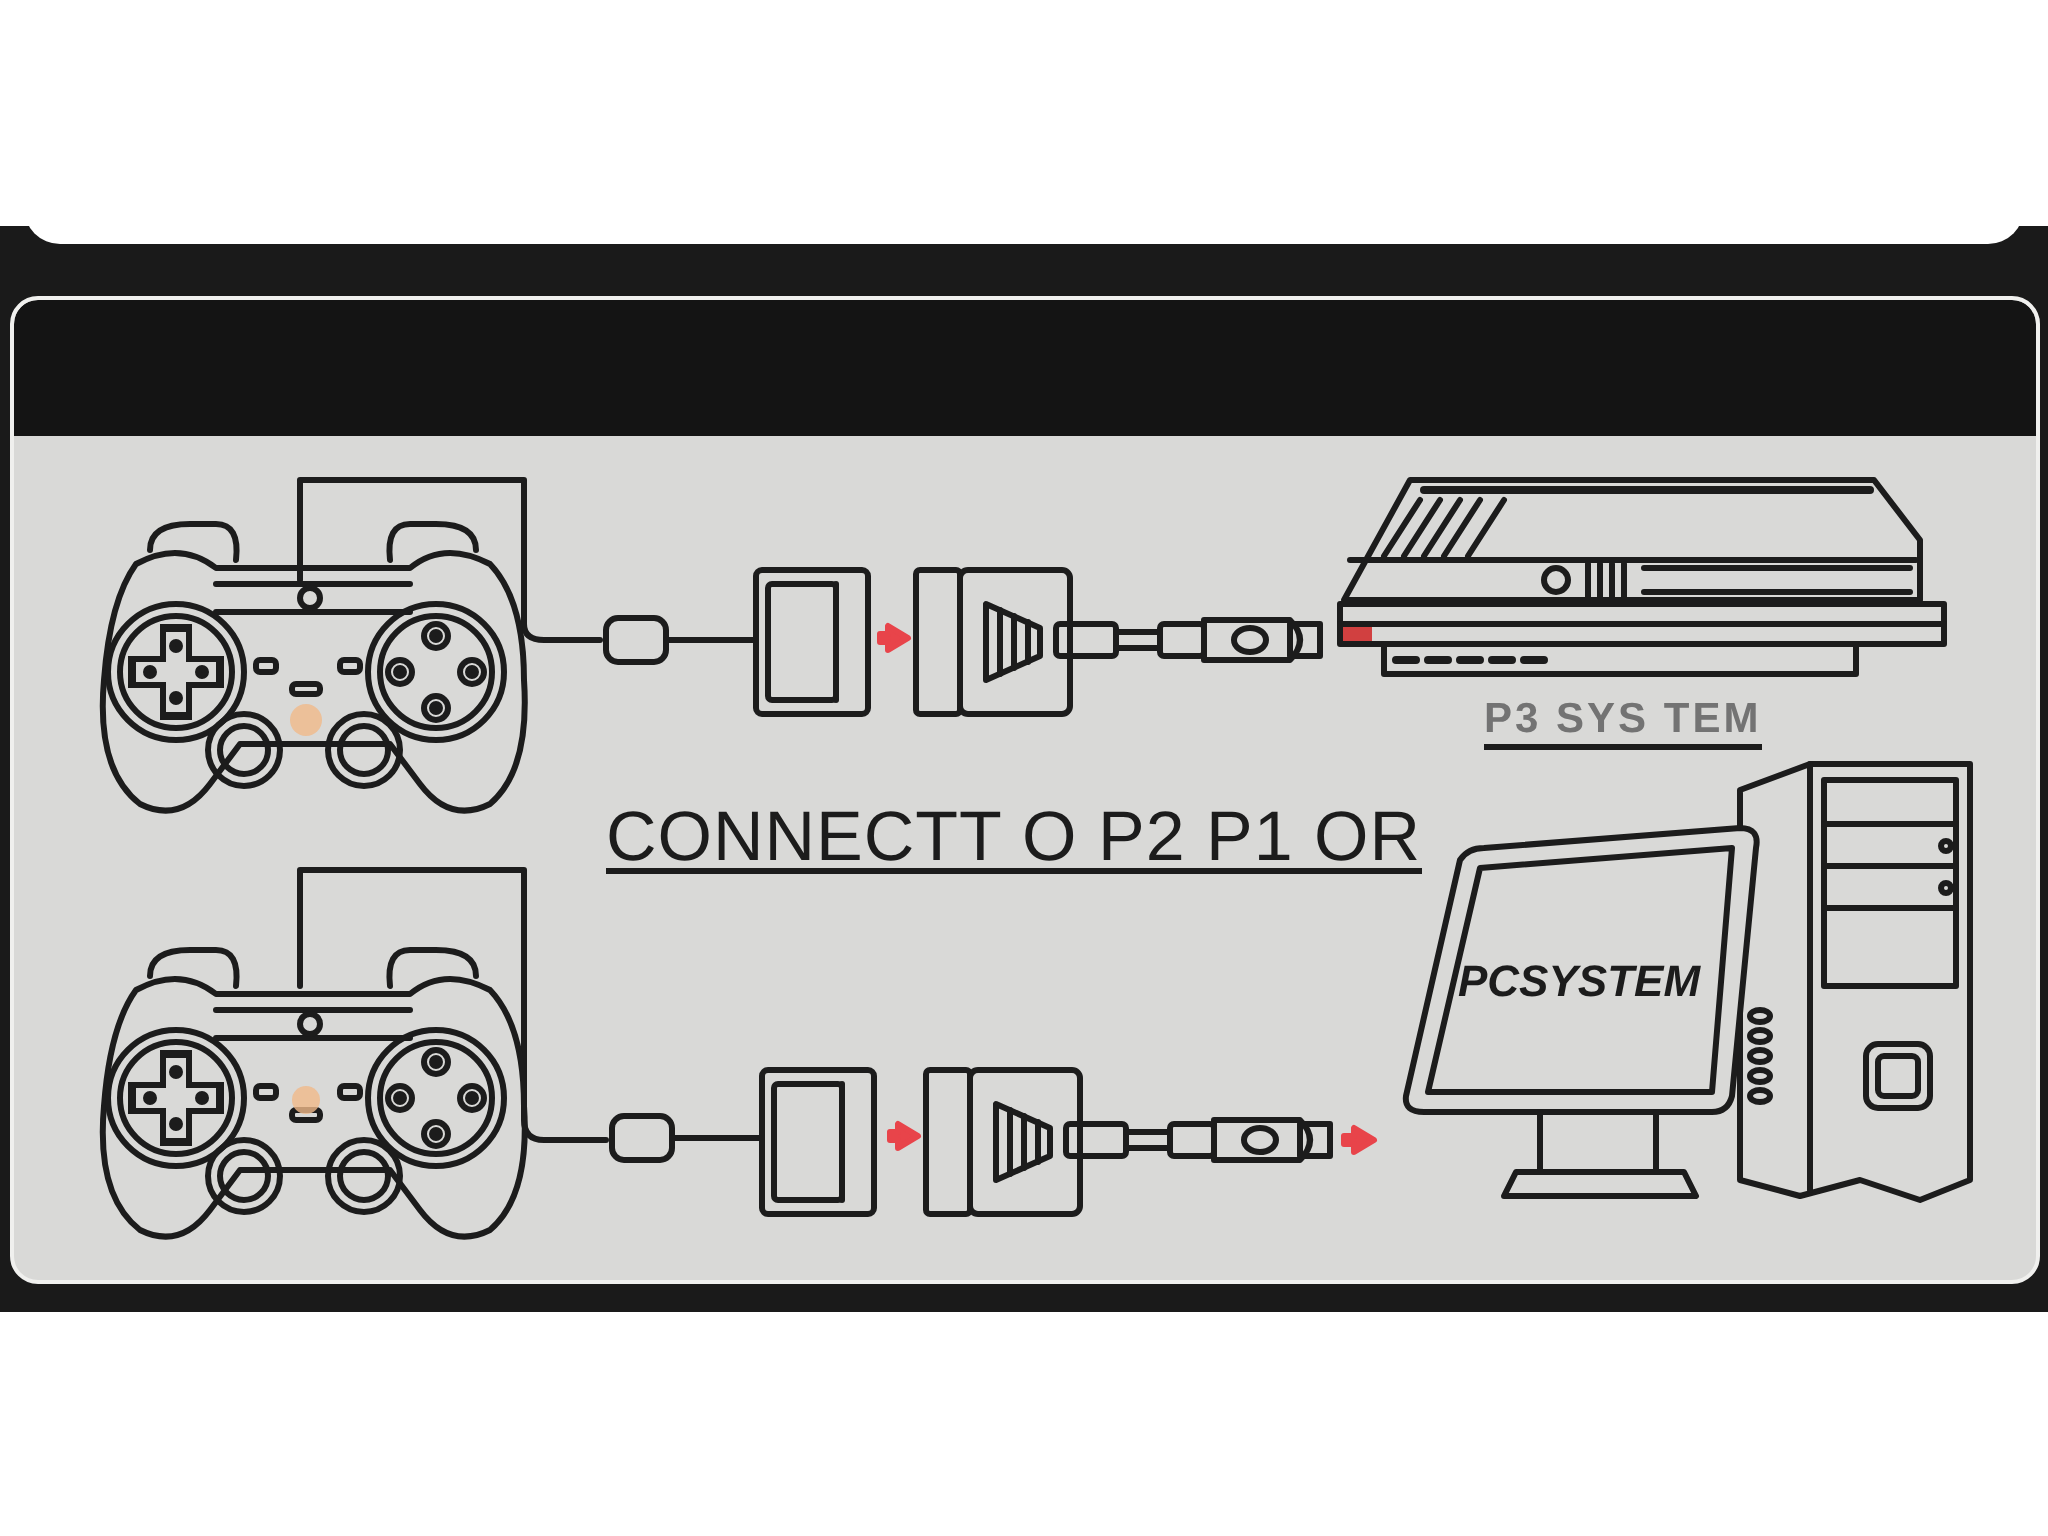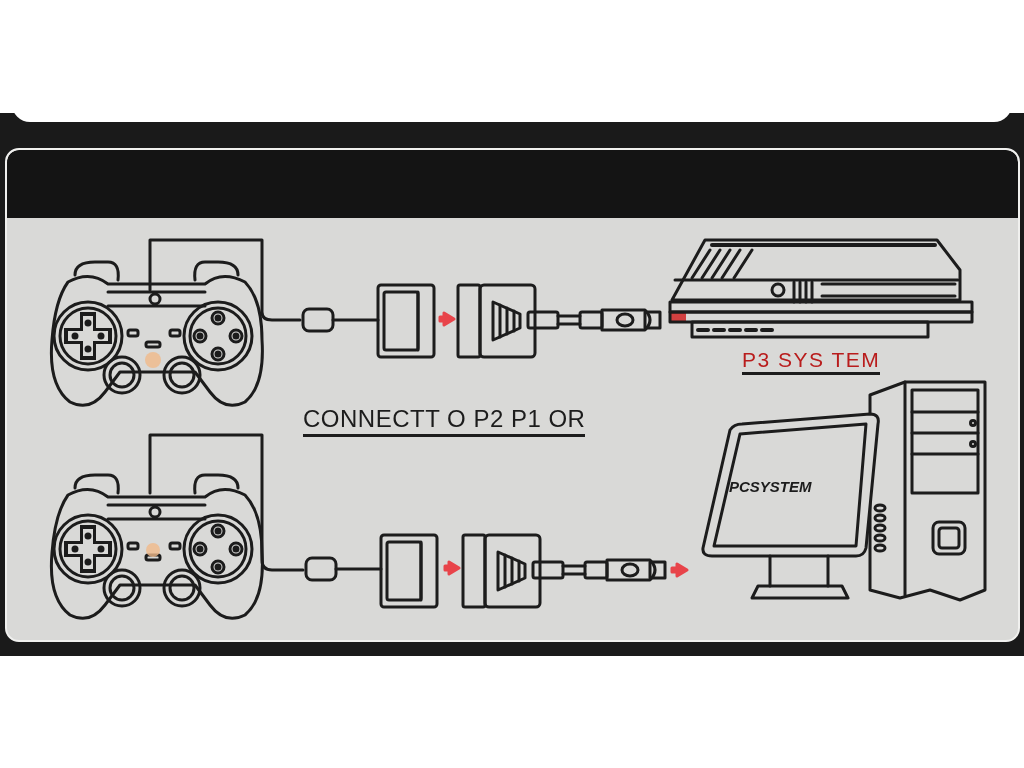--- a/index.html
+++ b/index.html
@@ -2,24 +2,24 @@
 <html><head>
 <meta charset="utf-8">
 <style>
   html, body { margin: 0; padding: 0; }
   body { width: 1024px; height: 768px; background: #ffffff; position: relative; overflow: hidden; font-family: "Liberation Sans", sans-serif; }
   .band { position: absolute; left: 0; top: 113px; width: 1024px; height: 543px; background: #1a1a1a; }
   .top-lip { position: absolute; left: 12px; top: 100px; width: 1000px; height: 22px; background: #ffffff; border-radius: 0 0 18px 18px; }
   .panel { position: absolute; left: 5px; top: 148px; width: 1015px; height: 494px; background: #d9d9d7; border-radius: 14px; overflow: hidden; border: 2px solid #f0f0ee; box-sizing: border-box; }
   .panel-header { position: absolute; left: 0; top: 0; width: 100%; height: 68px; background: #141414; border-radius: 12px 12px 0 0; }
   svg.diagram { position: absolute; left: 0; top: 0; }
-  .caption { position: absolute; left: 303px; top: 400px; color: #1c1c1c; font-size: 24px; line-height: 37px; letter-spacing: 0.5px; }
+  .caption { position: absolute; left: 303px; top: 400px; color: #1c1c1c; font-size: 35px; line-height: 37px; letter-spacing: 0.5px; }
   .caption div { border-bottom: 3px solid #1c1c1c; display: inline-block; line-height: 30px; margin-bottom: 3px; }
-  .label-ps3 { position: absolute; left: 742px; top: 348px; font-size: 21px; font-weight: normal; color: #b91c1c; letter-spacing: 1.5px; border-bottom: 3px solid #1c1c1c; line-height: 24px; }
-  .label-pc { position: absolute; left: 729px; top: 478px; font-size: 15px; font-weight: bold; color: #1c1c1c; font-style: italic; letter-spacing: 0px; }
+  .label-ps3 { position: absolute; left: 742px; top: 348px; font-size: 21px; font-weight: bold; color: #737373; letter-spacing: 1.5px; border-bottom: 3px solid #1c1c1c; line-height: 24px; }
+  .label-pc { position: absolute; left: 729px; top: 478px; font-size: 22px; font-weight: bold; color: #1c1c1c; font-style: italic; letter-spacing: 0px; }
 </style>
 </head>
 <body>
 
 <div class="band"></div>
 <div class="top-lip"></div>
 
 <div class="panel">
   <div class="panel-header"></div>
 </div>

